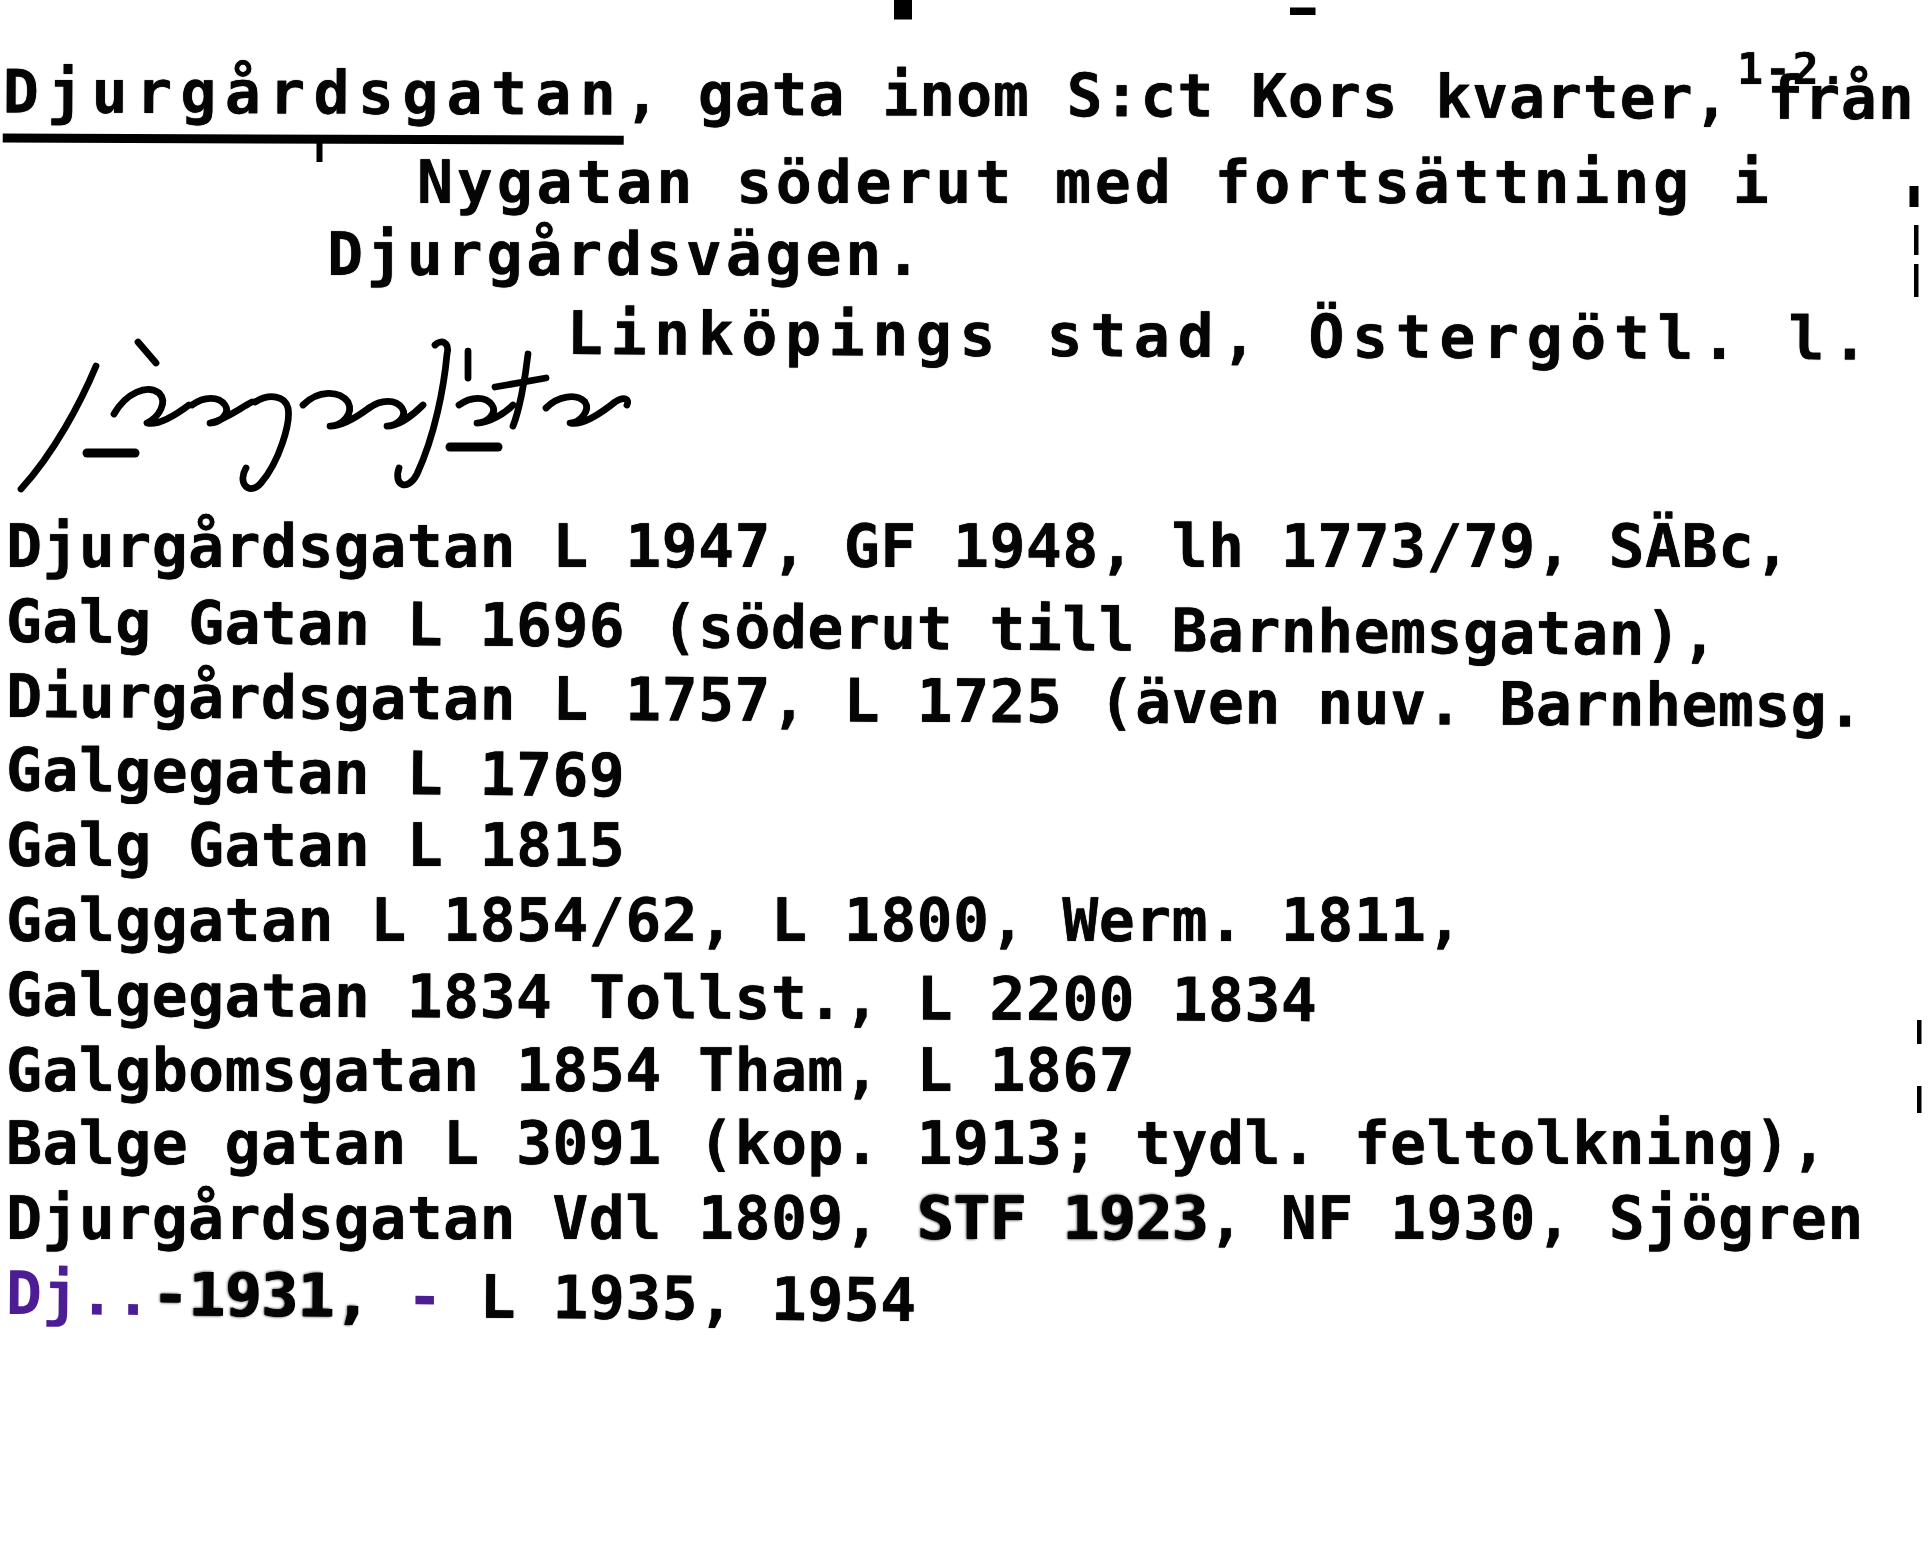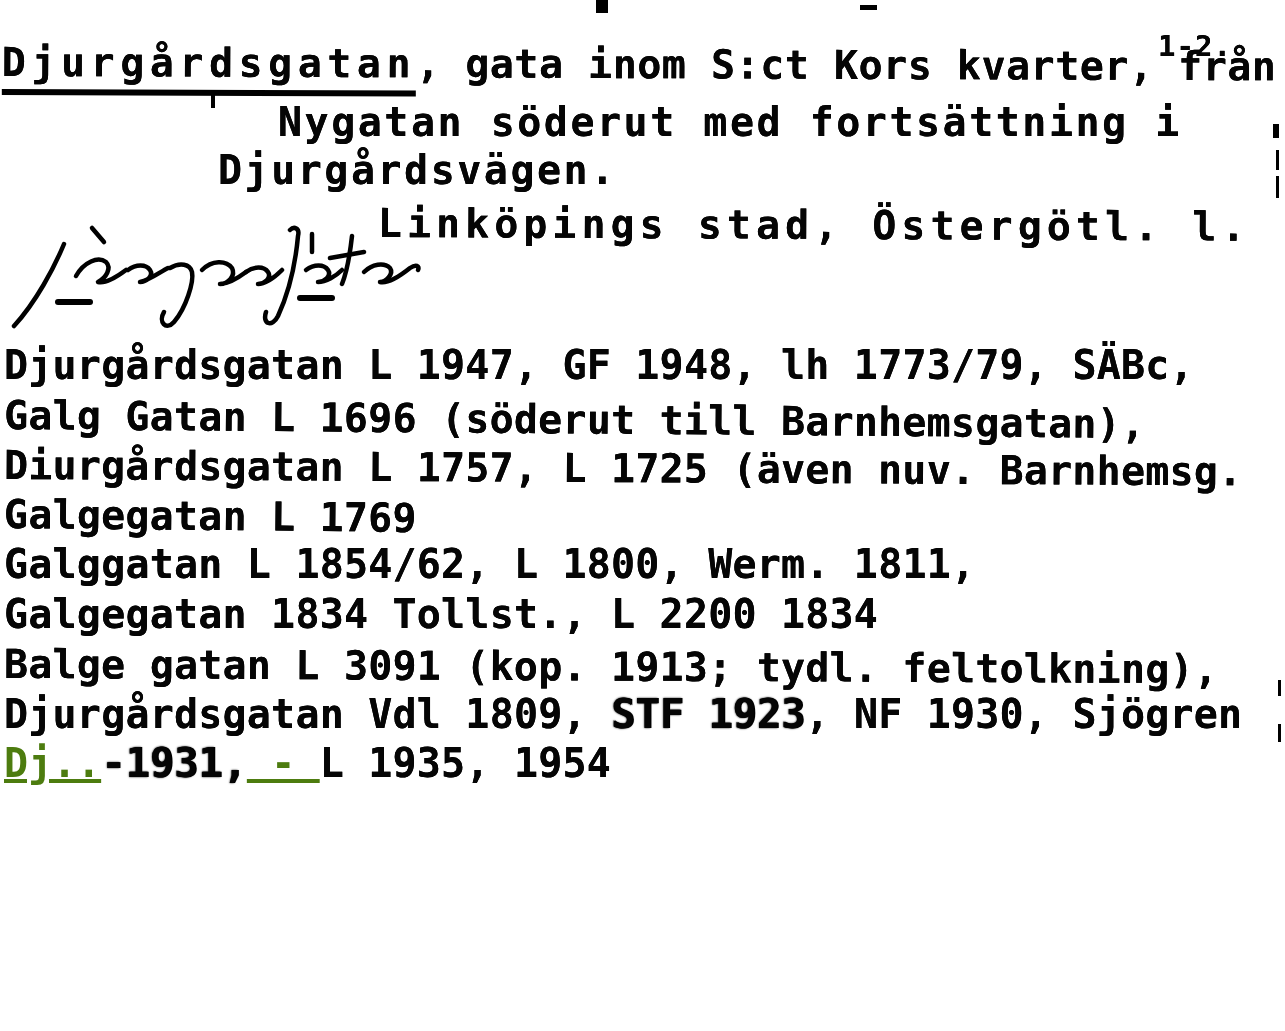--- a/index.html
+++ b/index.html
@@ -45,21 +45,21 @@
     text-shadow:0 0 0.6px #000;
     transform-origin:left center;
   }
   #entries .line:nth-child(2) { transform:rotate(0.45deg); }
   #entries .line:nth-child(3) { transform:rotate(0.30deg); }
   #entries .line:nth-child(4) { transform:rotate(0.55deg); }
   #entries .line:nth-child(7) { transform:rotate(0.25deg); }
   #entries .line:nth-child(11){ transform:rotate(0.45deg); }
   #entries .line:nth-child(12){ transform:rotate(0.25deg); }
 
-  .faded   { color:#4d7c0f; text-shadow:none;text-decoration:underline; }
+  .faded   { color:#4c1d95; text-shadow:none; }
   .smudged { text-shadow:0 0 2px #000, 1.2px 0 0 #000; }
 
   .artifact { position:absolute; background:#000; }
   #a-top1   { left:596px;  top:0px;   width:12px; height:13px; }
   #a-top2   { left:860px;  top:5px;   width:17px; height:5px;  }
   #a-tick   { left:211px;  top:95px;  width:4px;  height:13px; }
   #a-r1     { left:1273px; top:124px; width:6px;  height:14px; }
   #a-r2     { left:1276px; top:150px; width:3px;  height:20px; }
   #a-r3     { left:1276px; top:176px; width:3px;  height:22px; }
   #a-r4     { left:1278px; top:680px; width:3px;  height:16px; }
@@ -107,22 +107,24 @@
         <path d="M364 54 C372 46 384 44 390 50 C394 56 386 64 380 64 C388 66 400 58 410 50 C416 46 420 48 418 52"></path>
       </g>
     </svg>
   </div>
 
   <div id="entries">
       <div class="line"><span>Djurgårdsgatan L 1947, GF 1948, lh 1773/79, SÄBc,</span></div>
       <div class="line"><span>Galg Gatan L 1696 (söderut till Barnhemsgatan),</span></div>
       <div class="line"><span>Diurgårdsgatan L 1757, L 1725 (även nuv. Barnhemsg.</span></div>
       <div class="line"><span>Galgegatan L 1769</span></div>
+      <div class="line"><span>Galg Gatan L 1815</span></div>
       <div class="line"><span>Galggatan L 1854/62, L 1800, Werm. 1811,</span></div>
       <div class="line"><span>Galgegatan 1834 Tollst., L 2200 1834</span></div>
+      <div class="line"><span>Galgbomsgatan 1854 Tham, L 1867</span></div>
       <div class="line"><span>Balge gatan L 3091 (kop. 1913; tydl. feltolkning),</span></div>
       <div class="line"><span>Djurgårdsgatan Vdl 1809,</span><span class="smudged"> STF 1923</span><span>, NF 1930, Sjögren</span></div>
       <div class="line"><span class="faded">Dj..</span><span class="smudged">-1931,</span><span class="faded"> - </span><span>L 1935, 1954</span></div>
     </div>
 
   <div class="tw" id="signature">Erik Sandberg 1954.</div>
 
 </div>
 
 </body></html>

